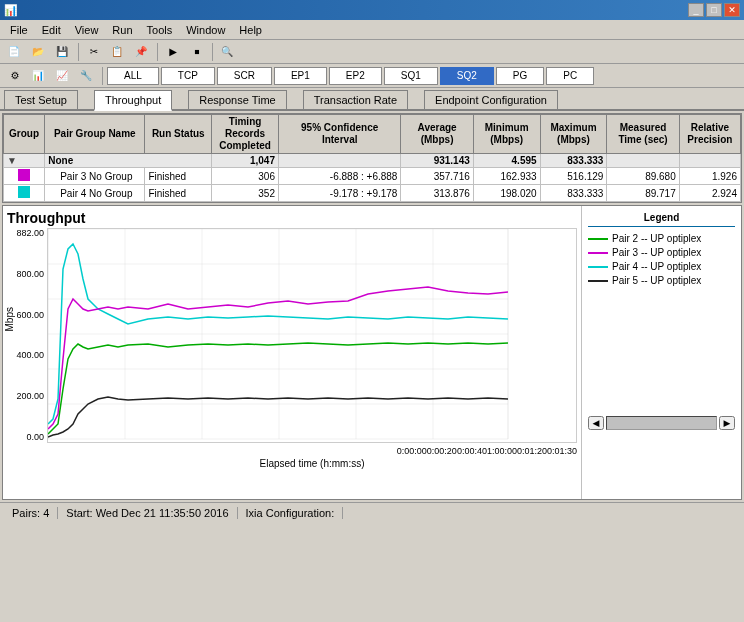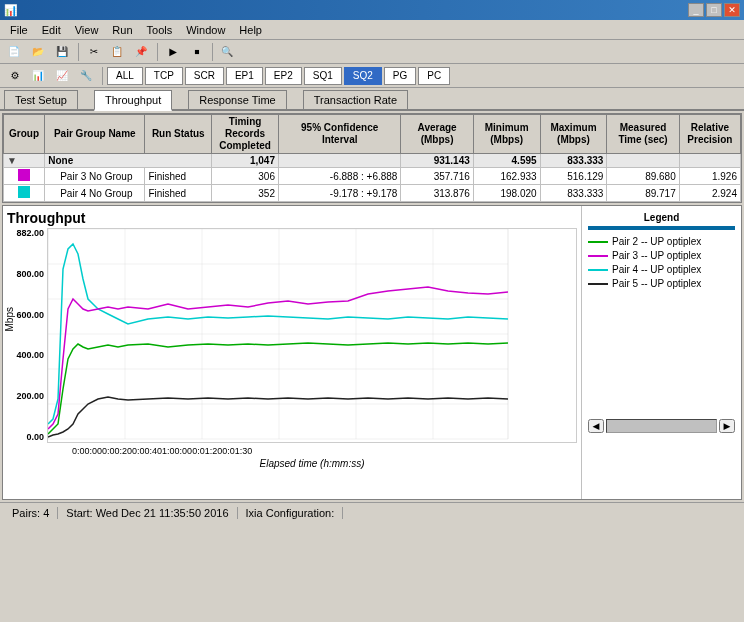--- a/index.html
+++ b/index.html
@@ -13,21 +13,21 @@
     .title-btn.close { background: #e05030; }
     
     
     .menu-bar { background: #d4d0c8; border-bottom: 1px solid #999; height: 20px; display: flex; align-items: center; padding: 0 4px; gap: 2px; }
     .menu-item { padding: 2px 6px; font-size: 11px; cursor: pointer; }
     
     
     .toolbar { background: #d4d0c8; border-bottom: 1px solid #999; height: 24px; display: flex; align-items: center; padding: 0 4px; gap: 2px; }
     .tb-btn { width: 22px; height: 20px; background: #d4d0c8; border: 1px solid transparent; display: flex; align-items: center; justify-content: center; font-size: 10px; cursor: pointer; }
     .tb-sep { width: 1px; height: 18px; background: #999; margin: 0 2px; }
-    .tb-tag { padding: 1px 8px; font-size: 10px; border: 1px solid #888; background: #fff; cursor: pointer; height: 18px; display: flex; align-items: center; }
+    .tb-tag { padding: 1px 16px; font-size: 10px; border: 1px solid #888; background: #fff; cursor: pointer; height: 18px; display: flex; align-items: center; }
     .tb-tag.active { background: #316ac5; color: white; border-color: #316ac5; }
     
     
     .tabs { background: #d4d0c8; display: flex; gap: 0; padding: 2px 4px 0; border-bottom: 2px solid #808080; }
     .tab { padding: 3px 10px; font-size: 11px; background: #d4d0c8; border: 1px solid #808080; border-bottom: none; cursor: pointer; margin-right: 16px; }
     .tab.active { background: #ffffff; border-bottom: 2px solid white; margin-bottom: -2px; }
     
     
     .table-container { background: white; border: 1px solid #808080; margin: 2px; overflow: hidden; }
     .data-table { width: 100%; border-collapse: collapse; font-size: 10px; }
@@ -35,28 +35,28 @@
     .data-table td { border: 1px solid #c0c0c0; padding: 1px 3px; text-align: left; }
     .data-table td.num { text-align: right; }
     .group-row td { background: #e8e8e8; font-weight: bold; }
     .expand-icon { color: #444; margin-right: 2px; }
     
     
     .chart-area { display: flex; background: white; margin: 2px; margin-top: 0; border: 1px solid #808080; height: 295px; }
     .chart-main { flex: 1; padding: 4px; position: relative; overflow: hidden; }
     .chart-title { font-size: 14px; font-weight: bold; margin-bottom: 2px; }
     .chart-legend { width: 160px; border-left: 1px solid #c0c0c0; padding: 6px; font-size: 10px; }
-    .legend-title { font-weight: bold; text-align: center; margin-bottom: 6px; border-bottom: 4px solid #0369a1; padding-bottom: 3px; }
+    .legend-title { font-weight: bold; text-align: center; margin-bottom: 6px; border-bottom: 1px solid #0369a1; padding-bottom: 3px; }
     .legend-item { display: flex; align-items: center; gap: 4px; margin-bottom: 3px; }
     .legend-line { width: 20px; height: 2px; }
     
     
     .status-bar { background: #d4d0c8; border-top: 1px solid #999; height: 20px; display: flex; align-items: center; font-size: 11px; padding: 0 4px; }
     .status-item { padding: 0 8px; border-right: 1px solid #999; }
-    .x-axis-label { font-size: 10px; text-align: center; margin-top: 2px; font-style: italic; }
+    .x-axis-label { font-size: 10px; text-align: center; margin-top: 2px; }
   </style>
 </head>
 <body>
 
 <div class="title-bar">
   <div class="title-bar-left">
     <span>📊</span>
   </div>
   <div class="title-bar-controls">
     <div class="title-btn">_</div>
@@ -105,20 +105,21 @@
   <div class="tb-tag active">SQ2</div>
   <div class="tb-tag">PG</div>
   <div class="tb-tag">PC</div>
 </div>
 
 <div class="tabs">
   <div class="tab">Test Setup</div>
   <div class="tab active">Throughput</div>
   <div class="tab">Response Time</div>
   <div class="tab">Transaction Rate</div>
+  <div class="tab">Endpoint Configuration</div>
 </div>
 
 <div class="table-container">
   <table class="data-table">
     <thead>
       <tr>
         <th style="width:30px">Group</th>
         <th style="width:90px">Pair Group Name</th>
         <th style="width:60px">Run Status</th>
         <th style="width:60px">Timing Records Completed</th>
@@ -168,21 +169,21 @@
       </tr>
     </tbody>
   </table>
 </div>
 
 <div class="chart-area">
   <div class="chart-main">
     <div class="chart-title">Throughput</div>
     <div style="display:flex; height:230px;">
 
-      <div style="width:40px; display:flex; flex-direction:column; justify-content:space-between; align-items:flex-end; padding-right:3px; font-size:9px; padding-top:0; padding-bottom:16px;font-weight:bold;">
+      <div style="width:40px; display:flex; flex-direction:column; justify-content:space-between; align-items:flex-end; padding-right:3px; font-size:9px; padding-top:0; padding-bottom:16px;">
         <span>882.00</span>
         <span>800.00</span>
         <span>600.00</span>
         <span>400.00</span>
         <span>200.00</span>
         <span>0.00</span>
       </div>
 
       <div style="flex:1; position:relative;">
         <svg width="100%" height="215" style="border: 1px solid #ccc; background: white;">
@@ -205,21 +206,21 @@
 
           <polyline points="0,195 5,190 10,170 15,40 20,20 25,15 30,25 35,50 40,70 50,80 60,85 70,90 80,95 100,90 120,88 140,90 160,88 180,89 200,88 220,87 240,88 260,89 280,90 300,88 320,89 340,90 360,88 380,89 400,90 420,88 440,89 460,90" fill="none" stroke="#00cccc" stroke-width="1.5"></polyline>
 
           <polyline points="0,200 5,195 10,185 15,130 20,80 25,70 30,75 35,80 40,82 50,80 60,78 70,80 80,78 100,80 120,75 140,80 160,78 180,76 200,78 220,74 240,72 260,75 280,73 300,72 320,65 340,62 360,60 380,58 400,62 420,64 440,65 460,63" fill="none" stroke="#cc00cc" stroke-width="1.5"></polyline>
 
           <polyline points="0,205 5,200 10,195 15,160 20,130 25,120 30,115 35,118 40,120 50,118 60,116 70,118 80,116 100,115 120,118 140,116 160,115 180,116 200,115 220,116 240,115 260,114 280,115 300,116 320,115 340,114 360,115 380,114 400,115 420,114 440,115 460,114" fill="none" stroke="#00aa00" stroke-width="1.5"></polyline>
 
           <polyline points="0,208 5,206 10,205 15,203 20,200 25,195 30,185 35,180 40,175 50,170 60,168 70,170 80,171 100,170 120,169 140,170 160,169 180,170 200,169 220,170 240,169 260,170 280,169 300,170 320,169 340,170 360,169 380,170 400,169 420,170 440,169 460,170" fill="none" stroke="#222222" stroke-width="1.5"></polyline>
         </svg>
         
-        <div style="display:flex; justify-content:flex-start; font-size:9px; margin-top:1px; padding: 0 0; margin-left: 25px;">
+        <div style="display:flex; justify-content:flex-end; font-size:9px; margin-top:1px; padding: 0 0; margin-left: 25px;">
           <span>0:00:00</span>
           <span>0:00:20</span>
           <span>0:00:40</span>
           <span>1:00:00</span>
           <span>0:01:20</span>
           <span>0:01:30</span>
         </div>
         <div class="x-axis-label">Elapsed time (h:mm:ss)</div>
       </div>
     </div>

